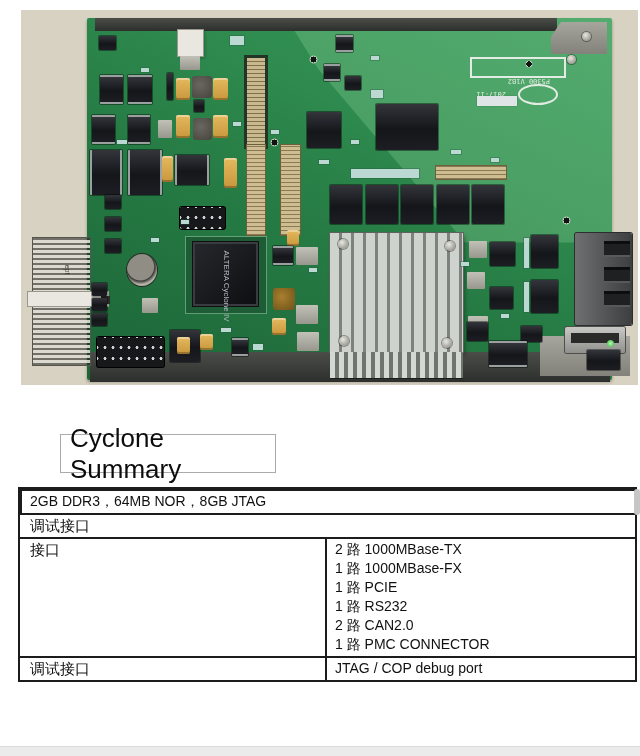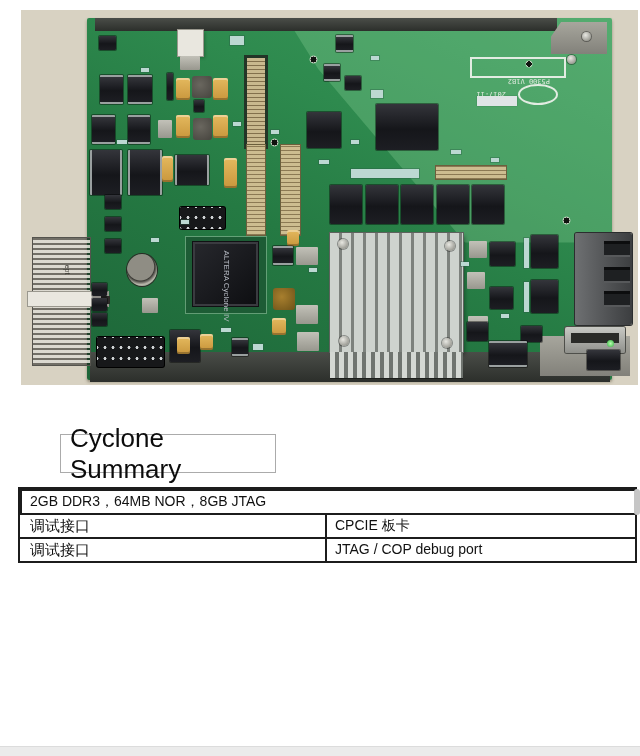--- a/index.html
+++ b/index.html
@@ -248,22 +248,30 @@
 
 <div class="trow r-single">
     </div>
     <div class="trow r-single">
       <div class="cell c2">
         <div class="desc-line">2GB DDR3，64MB NOR，8GB JTAG</div>
       </div>
     </div>
     <div class="trow r-single">
       <div class="cell c1 spec-cn">调试接口</div>
+    </div>
+    <div class="trow">
+      <div class="cell c1 spec-cn">接口</div>
       <div class="cell c2">
-        <div class="desc-line">CPCIE 板卡</div>
+        <div class="desc-line">2 路 1000MBase-TX</div>
+        <div class="desc-line">1 路 1000MBase-FX</div>
+        <div class="desc-line">1 路 PCIE</div>
+        <div class="desc-line">1 路 RS232</div>
+        <div class="desc-line">2 路 CAN2.0</div>
+        <div class="desc-line">1 路 PMC CONNECTOR</div>
       </div>
     </div>
     <div class="trow r-single">
       <div class="cell c1 spec-cn">调试接口</div>
       <div class="cell c2">
         <div class="desc-line">JTAG / COP debug port</div>
       </div>
     </div>
   </div>
 

